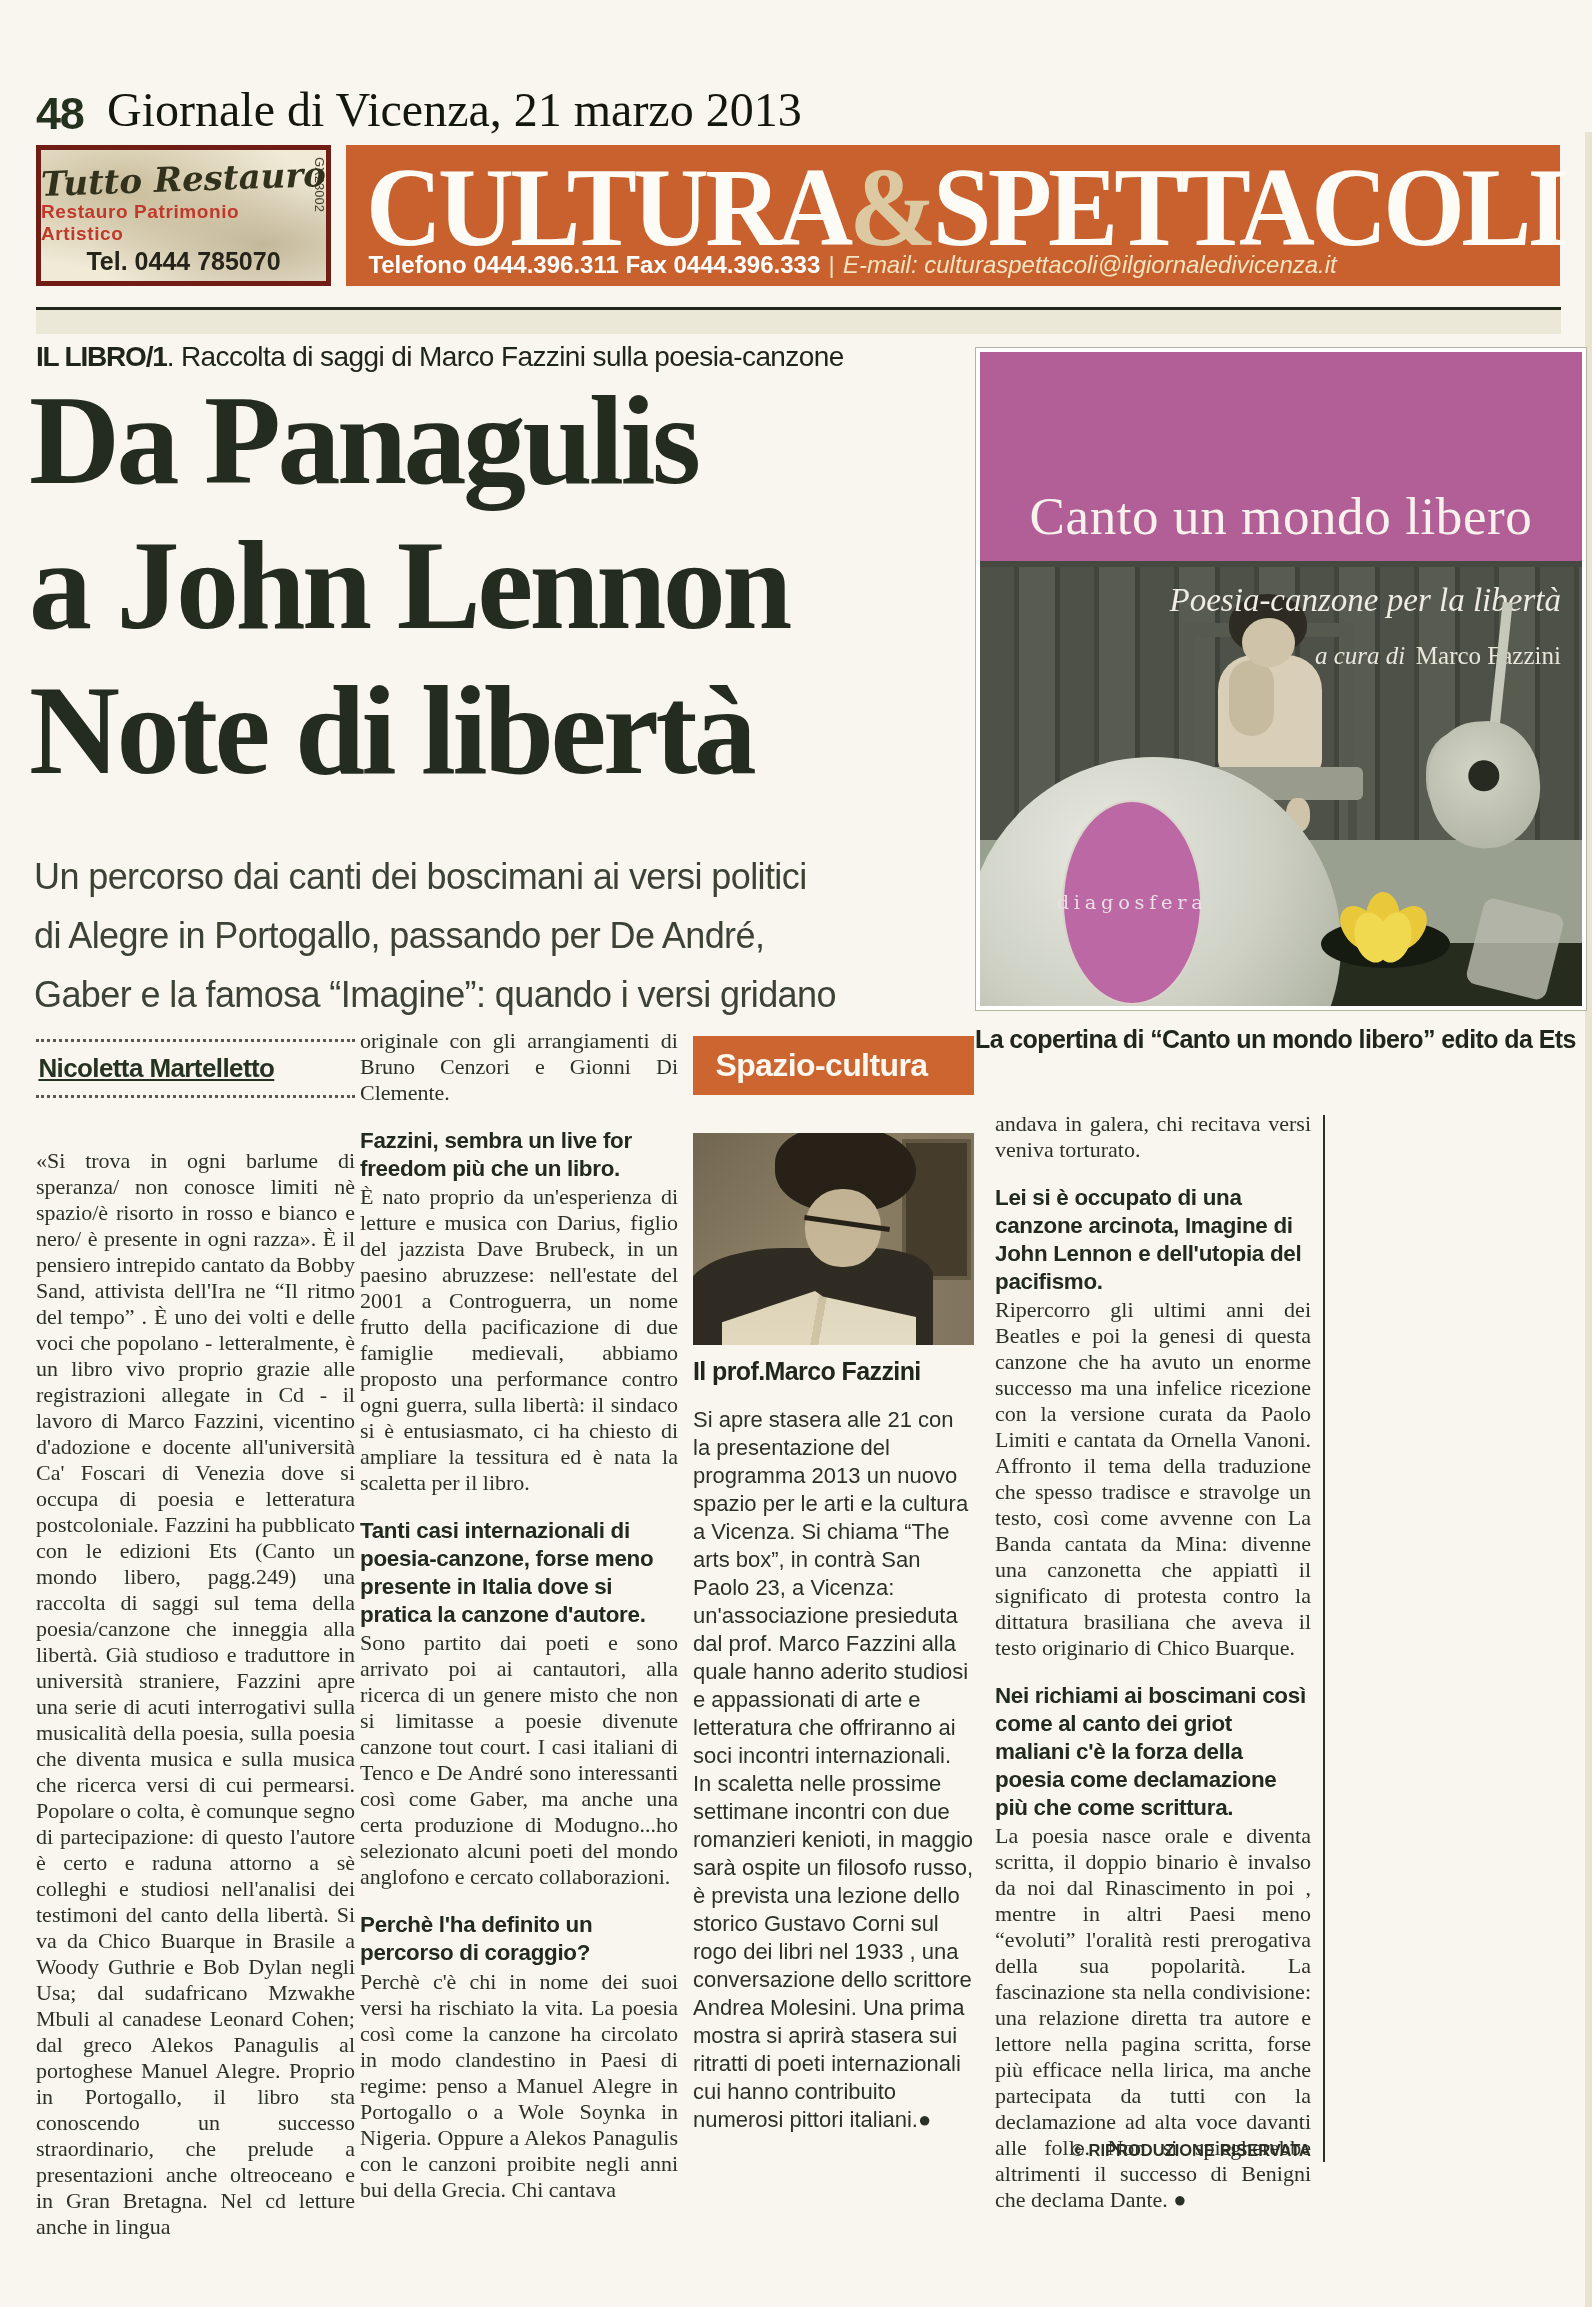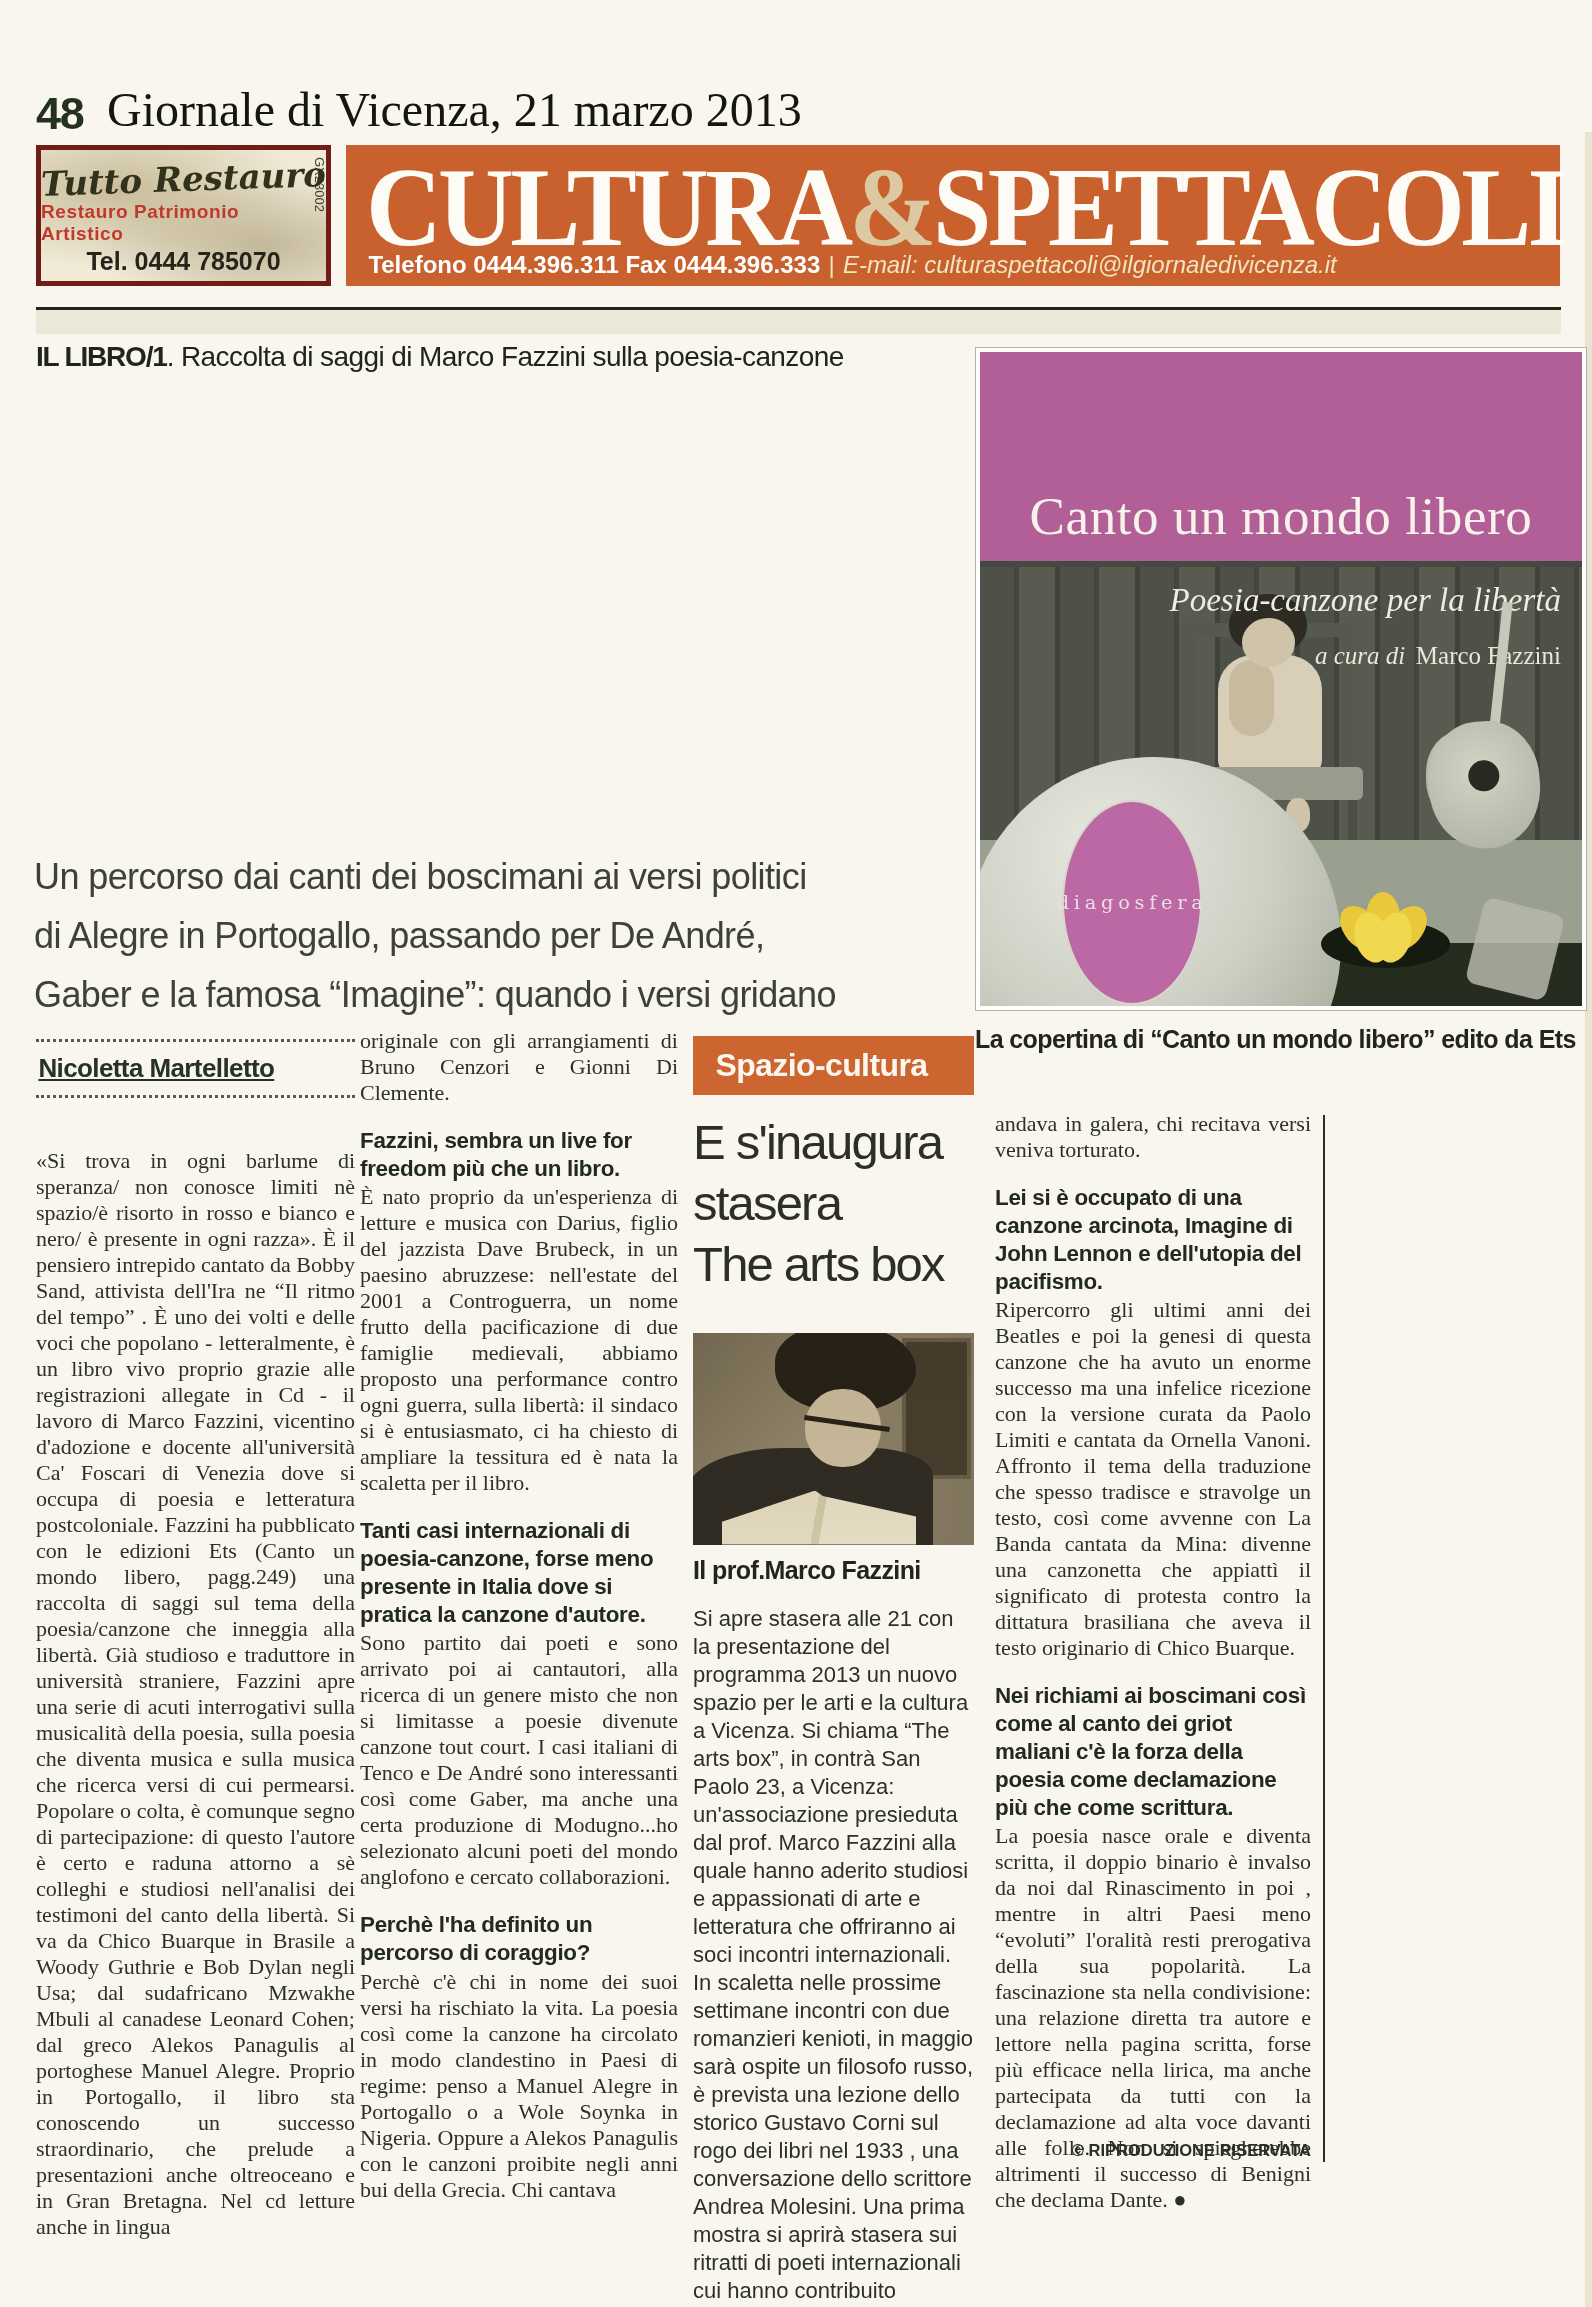--- a/index.html
+++ b/index.html
@@ -163,20 +163,25 @@
   <div class="banner">
     <div class="banner-title"><span>CULTURA</span><span class="amp">&amp;</span><span>SPETTACOLI</span></div>
     <div class="banner-contact"><span>Telefono 0444.396.311 Fax 0444.396.333</span><span class="sep">|</span><span class="email">E-mail: culturaspettacoli@ilgiornaledivicenza.it</span></div>
   </div>
 
   <div class="toprule"></div>
   <div class="tintband"></div>
   <div class="edge"></div>
 
   <div class="kicker"><span class="klabel">IL LIBRO/1</span><span>. Raccolta di saggi di Marco Fazzini sulla poesia-canzone</span></div>
+  <div class="headline">
+    <div>Da Panagulis</div>
+    <div>a John Lennon</div>
+    <div>Note di libertà</div>
+  </div>
   <div class="subhead">
     <div>Un percorso dai canti dei boscimani ai versi politici</div>
     <div>di Alegre in Portogallo, passando per De André,</div>
     <div>Gaber e la famosa “Imagine”: quando i versi gridano</div>
   </div>
 
   <div class="cover">
     <div class="cover-inner">
       <div class="cover-photo">
         <div class="chair-rail"></div>
@@ -243,25 +248,20 @@
       <p class="q">Lei si è occupato di una canzone arcinota, Imagine di John Lennon e dell'utopia del pacifismo.</p>
       <p>Ripercorro gli ultimi anni dei Beatles e poi la genesi di questa canzone che ha avuto un enorme successo ma una infelice ricezione con la versione curata da Paolo Limiti e cantata da Ornella Vanoni. Affronto il tema della traduzione che spesso tradisce e stravolge un testo, così come avvenne con La Banda cantata da Mina: divenne una canzonetta che appiattì il significato di protesta contro la dittatura brasiliana che aveva il testo originario di Chico Buarque.</p>
       <p class="q">Nei richiami ai boscimani così come al canto dei griot maliani c'è la forza della poesia come declamazione più che come scrittura.</p>
       <p>La poesia nasce orale e diventa scritta, il doppio binario è invalso da noi dal Rinascimento in poi , mentre in altri Paesi meno “evoluti” l'oralità resti prerogativa della sua popolarità. La fascinazione sta nella condivisione: una relazione diretta tra autore e lettore nella pagina scritta, forse più efficace nella lirica, ma anche partecipata da tutti con la declamazione ad alta voce davanti alle folle. Non si spiegherebbe altrimenti il successo di Benigni che declama Dante. ●</p>
     </div>
   <div class="vrule"></div>
   <div class="reproduction">© RIPRODUZIONE RISERVATA</div>
 
   <div class="sidebar">
     <div class="sidebar-label">Spazio-cultura</div>
-    <div class="sidebar-head">
-        <p>E s'inaugura</p>
-        <p>stasera</p>
-        <p>The arts box</p>
-      </div>
     <div class="sidebar-photo">
       <div class="ph-window"></div>
       <div class="ph-body"></div>
       <div class="ph-hair"></div>
       <div class="ph-face"></div>
       <div class="ph-glasses"></div>
       <div class="ph-book"></div>
     </div>
     <div class="sidebar-caption">Il prof.Marco Fazzini</div>
     <div class="sidebar-body">Si apre stasera alle 21 con la presentazione del programma 2013 un nuovo spazio per le arti e la cultura a Vicenza. Si chiama “The arts box”, in contrà San Paolo 23, a Vicenza: un'associazione presieduta dal prof. Marco Fazzini alla quale hanno aderito studiosi e appassionati di arte e letteratura che offriranno ai soci incontri internazionali. In scaletta nelle prossime settimane incontri con due romanzieri kenioti, in maggio sarà ospite un filosofo russo, è prevista una lezione dello storico Gustavo Corni sul rogo dei libri nel 1933 , una conversazione dello scrittore Andrea Molesini. Una prima mostra si aprirà stasera sui ritratti di poeti internazionali cui hanno contribuito numerosi pittori italiani.●</div>

